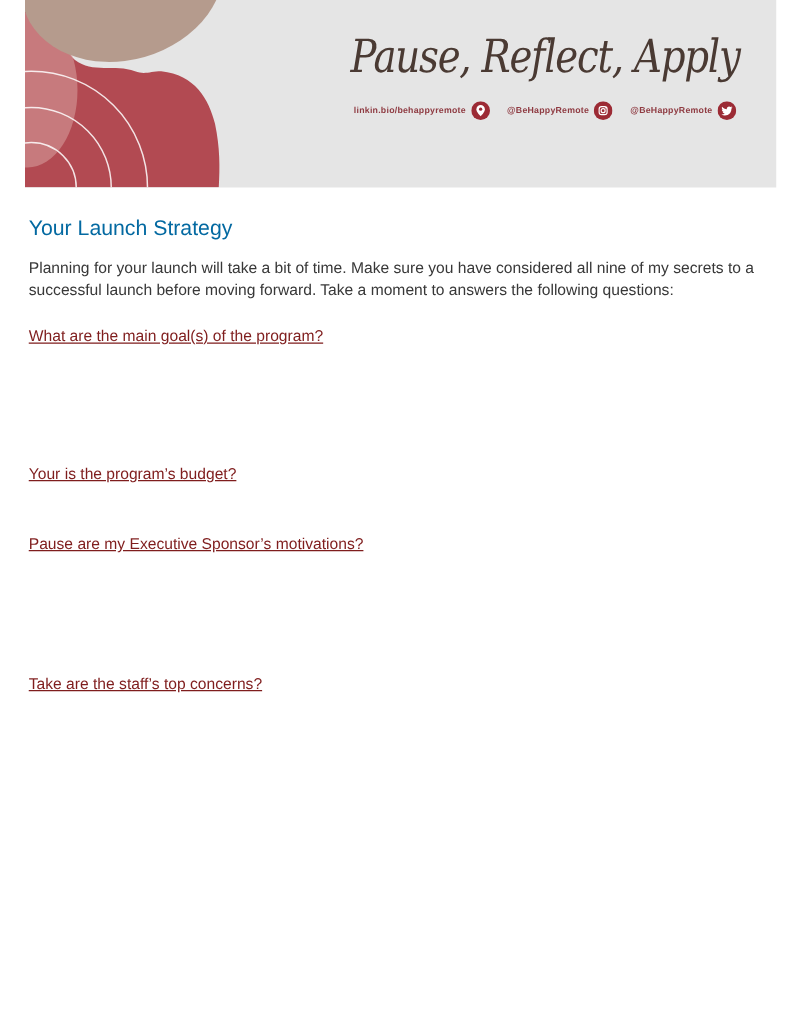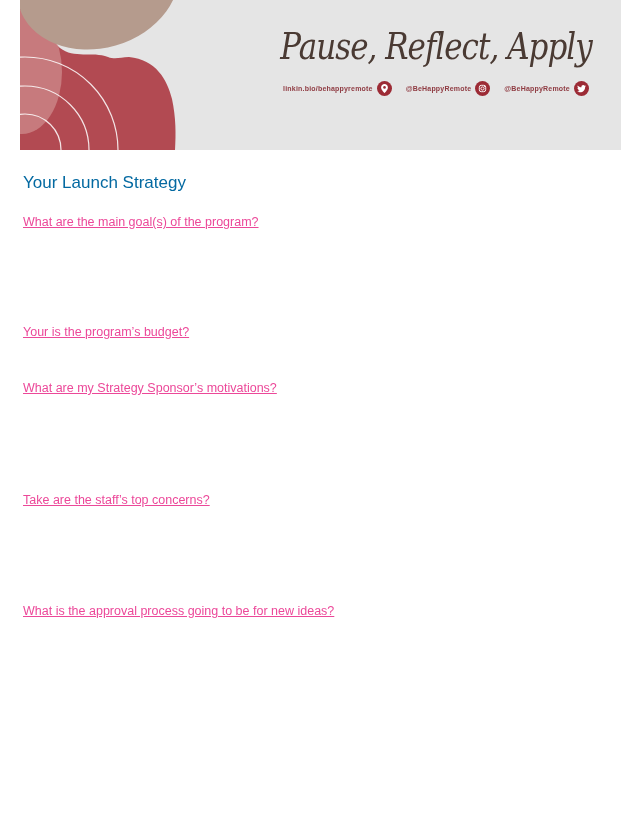--- a/index.html
+++ b/index.html
@@ -78,21 +78,21 @@
   .intro {
     margin-top: 11px;
     font-size: 12.5px;
     line-height: 18px;
     color: #383838;
     width: 596px;
   }
   .question {
     font-size: 12.5px;
     line-height: 15px;
-    color: #ec4899;
+    color: #7f1d1d;
     text-decoration: underline;
   }
   .q1 { margin-top: 21px; margin-bottom: 95px; }
   .q2 { margin-bottom: 41px; }
   .q3 { margin-bottom: 97px; }
   .q4 { margin-bottom: 96px; }
   .q5 { margin-bottom: 0; }
 </style>
 </head>
 <body>
@@ -151,19 +151,19 @@
           <path d="M12.8,5.3 c-0.35,0.16 -0.73,0.26 -1.12,0.31 0.4,-0.24 0.71,-0.62 0.86,-1.08 -0.38,0.22 -0.8,0.39 -1.24,0.47 -0.36,-0.38 -0.87,-0.62 -1.43,-0.62 -1.08,0 -1.95,0.88 -1.95,1.95 0,0.15 0.02,0.3 0.05,0.45 -1.62,-0.08 -3.06,-0.86 -4.02,-2.04 -0.17,0.29 -0.26,0.62 -0.26,0.98 0,0.68 0.34,1.27 0.87,1.62 -0.32,-0.01 -0.62,-0.1 -0.88,-0.24 v0.02 c0,0.95 0.67,1.73 1.56,1.91 -0.16,0.05 -0.34,0.07 -0.51,0.07 -0.13,0 -0.25,-0.01 -0.37,-0.04 0.25,0.78 0.97,1.34 1.82,1.36 -0.67,0.52 -1.51,0.84 -2.42,0.84 -0.16,0 -0.31,-0.01 -0.47,-0.03 0.87,0.56 1.9,0.88 3,0.88 3.6,0 5.57,-2.98 5.57,-5.57 0,-0.08 0,-0.17 -0.01,-0.25 0.38,-0.28 0.72,-0.62 0.98,-1.02 z" fill="#ffffff"></path>
         </svg>
       </div>
 
     </div>
   </div>
 </div>
 
 <div class="content">
   <h1 class="page-title">Your Launch Strategy</h1>
+  <p class="intro">Planning for your launch will take a bit of time. Make sure you have considered all nine of my secrets to a successful launch before moving forward. Take a moment to answers the following questions:</p>
 
   <div class="question q1">What are the main goal(s) of the program?</div>
   <div class="question q2">Your is the program’s budget?</div>
-  <div class="question q3">What are my Strategy Sponsor’s motivations?</div>
+  <div class="question q3">Pause are my Executive Sponsor’s motivations?</div>
   <div class="question q4">Take are the staff’s top concerns?</div>
-  <div class="question q5">What is the approval process going to be for new ideas?</div>
 </div>
 
 </body></html>

